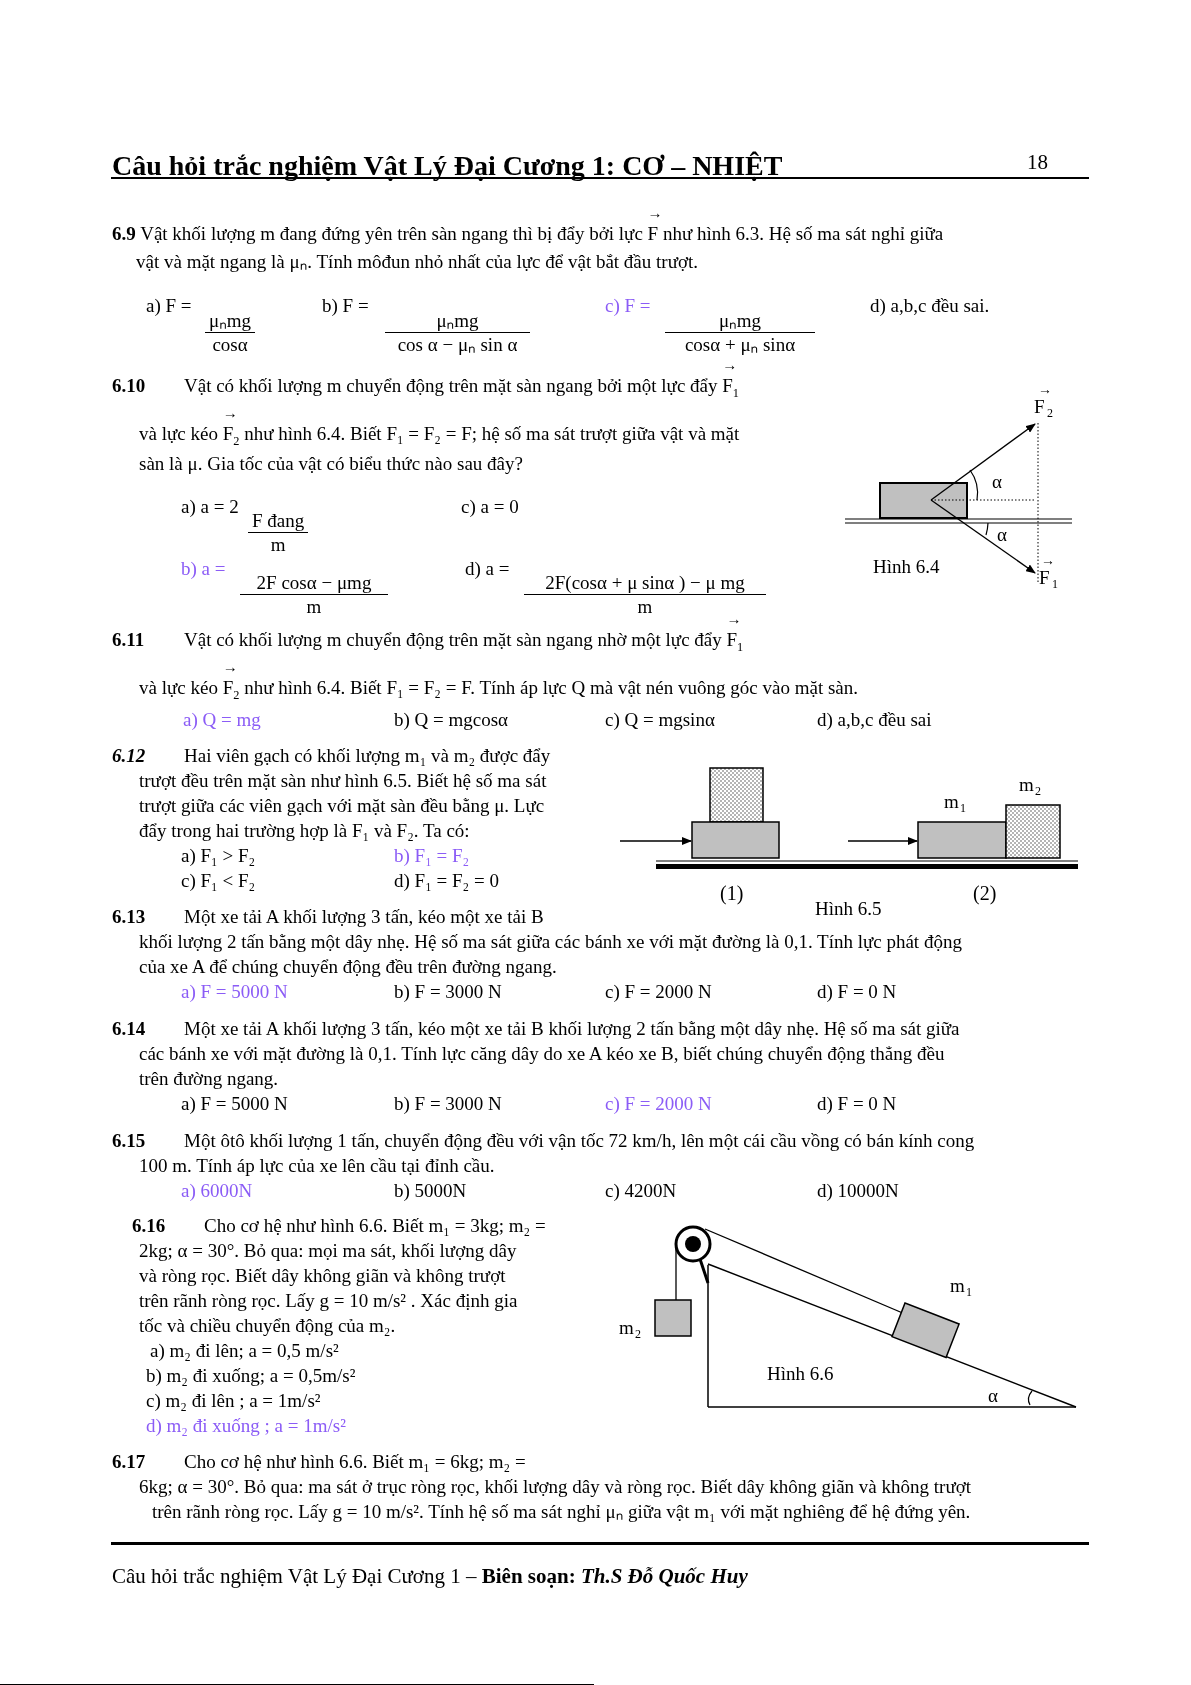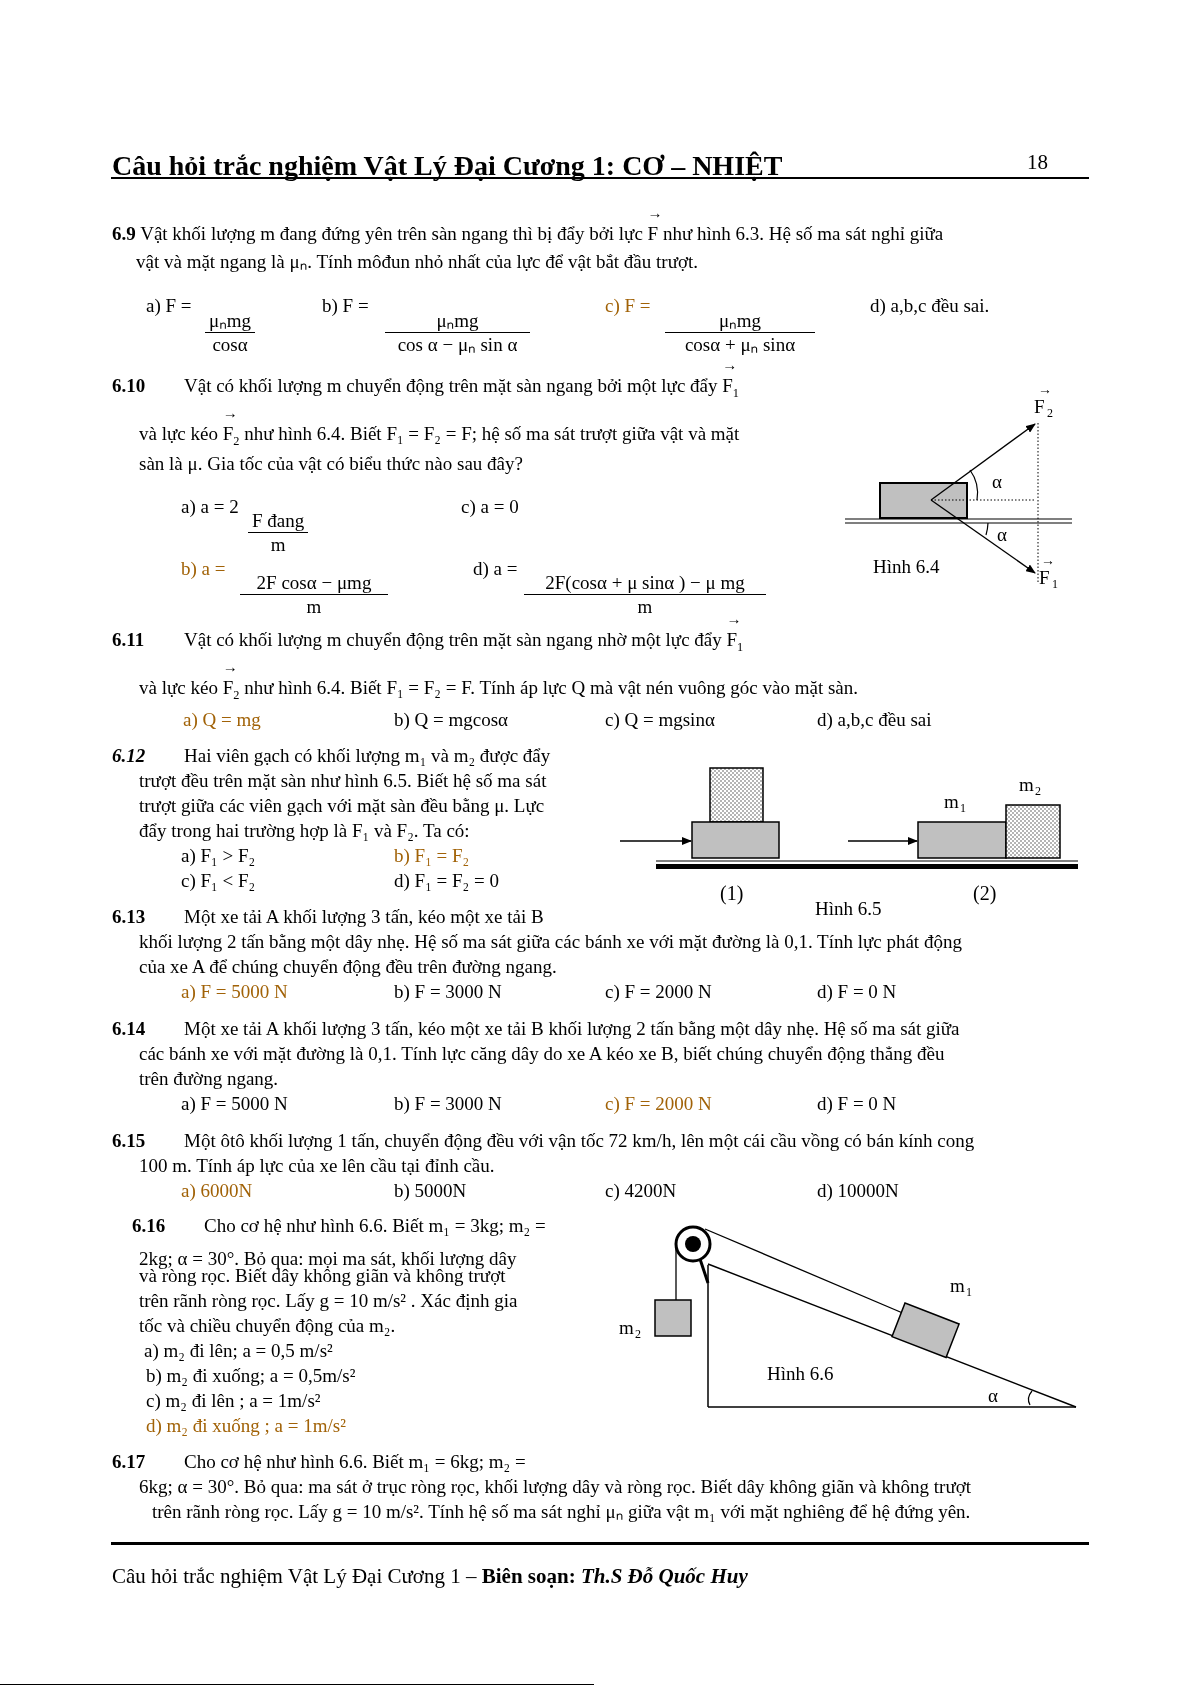--- a/index.html
+++ b/index.html
@@ -1,20 +1,20 @@
 <!DOCTYPE html>
 <html><head>
 <meta charset="utf-8">
 <style>
   html, body { margin:0; padding:0; background:#fff; }
   body { width:1191px; height:1685px; position:relative; overflow:hidden;
          font-family:"Liberation Serif", serif; color:#000; font-size:19px; }
   .abs { position:absolute; white-space:nowrap; line-height:1; }
   .b { font-weight:bold; }
-  .blue { color:#a16207; }
+  .blue { color:#8b5cf6; }
   .hdr { font-size:28px; font-weight:bold; }
   .rule { position:absolute; background:#000; }
   .frac { position:absolute; display:inline-block; text-align:center; white-space:nowrap; }
   .frac .num { display:block; padding:0 4px; line-height:1.15;margin-top:30px; }
   .frac .bar { display:block; border-top:1.3px solid #000; }
   .frac .den { display:block; padding:0 4px; line-height:1.25; }
   sub, sup { font-size:0.65em; line-height:0; }
   .vec { position:relative; display:inline-block; }
   .vec::before { content:"\2192"; position:absolute; left:0; top:-18px; font-size:15px; }
   svg { position:absolute; overflow:visible; }
@@ -75,21 +75,21 @@
     <span class="den">m</span>
   </div>
   <div class="abs" style="left:461px;top:497px;">c) a = 0</div>
 
   <div class="abs blue" style="left:181px;top:559px;">b) a =</div>
   <div class="frac" style="left:240px;top:542px;width:148px;">
     <span class="num">2F cosα − μmg</span>
     <span class="bar"></span>
     <span class="den">m</span>
   </div>
-  <div class="abs" style="left:465px;top:559px;margin-left:8px;">d) a =</div>
+  <div class="abs" style="left:465px;top:559px;">d) a =</div>
   <div class="frac" style="left:524px;top:542px;width:242px;">
     <span class="num">2F(cosα + μ sinα ) − μ mg</span>
     <span class="bar"></span>
     <span class="den">m</span>
   </div>
 </div>
 
 <svg style="left:0;top:0;" width="1191" height="1685">
   <defs>
     <marker id="arr" markerWidth="10" markerHeight="8" refX="9" refY="4" orient="auto" markerUnits="userSpaceOnUse">
@@ -202,25 +202,25 @@
   <div class="abs blue" style="left:181px;top:1181px;">a) 6000N</div>
   <div class="abs" style="left:394px;top:1181px;">b) 5000N</div>
   <div class="abs" style="left:605px;top:1181px;">c) 4200N</div>
   <div class="abs" style="left:817px;top:1181px;">d) 10000N</div>
 </div>
 
 <div>
   <div class="abs" style="left:112px;top:1216px;">
     <span class="b" style="display:inline-block;width:72px;margin-left:20px;">6.16</span><span>Cho cơ hệ như hình 6.6. Biết m₁ = 3kg; m₂ =</span>
   </div>
-  <div class="abs" style="left:139px;top:1241px;margin-top:8px;">2kg; α = 30°. Bỏ qua: mọi ma sát, khối lượng dây</div>
+  <div class="abs" style="left:139px;top:1241px;">2kg; α = 30°. Bỏ qua: mọi ma sát, khối lượng dây</div>
   <div class="abs" style="left:139px;top:1266px;">và ròng rọc. Biết dây không giãn và không trượt</div>
   <div class="abs" style="left:139px;top:1291px;">trên rãnh ròng rọc. Lấy g = 10 m/s² . Xác định gia</div>
   <div class="abs" style="left:139px;top:1316px;">tốc và chiều chuyển động của m₂.</div>
-  <div class="abs" style="left:144px;top:1341px;">a) m₂ đi lên; a = 0,5 m/s²</div>
+  <div class="abs" style="left:150px;top:1341px;">a) m₂ đi lên; a = 0,5 m/s²</div>
   <div class="abs" style="left:146px;top:1366px;">b) m₂ đi xuống; a = 0,5m/s²</div>
   <div class="abs" style="left:146px;top:1391px;">c) m₂ đi lên ; a = 1m/s²</div>
   <div class="abs blue" style="left:146px;top:1416px;">d) m₂ đi xuống ; a = 1m/s²</div>
 </div>
 
 <svg style="left:0;top:0;" width="1191" height="1685">
   <line x1="708" y1="1265" x2="708" y2="1407" stroke="#000" stroke-width="1.5"></line>
   <line x1="708" y1="1407" x2="1076" y2="1407" stroke="#000" stroke-width="1.5"></line>
   <line x1="708" y1="1264" x2="1076" y2="1407" stroke="#000" stroke-width="1.5"></line>
   <line x1="705" y1="1229" x2="905" y2="1314" stroke="#000" stroke-width="1.3"></line>

